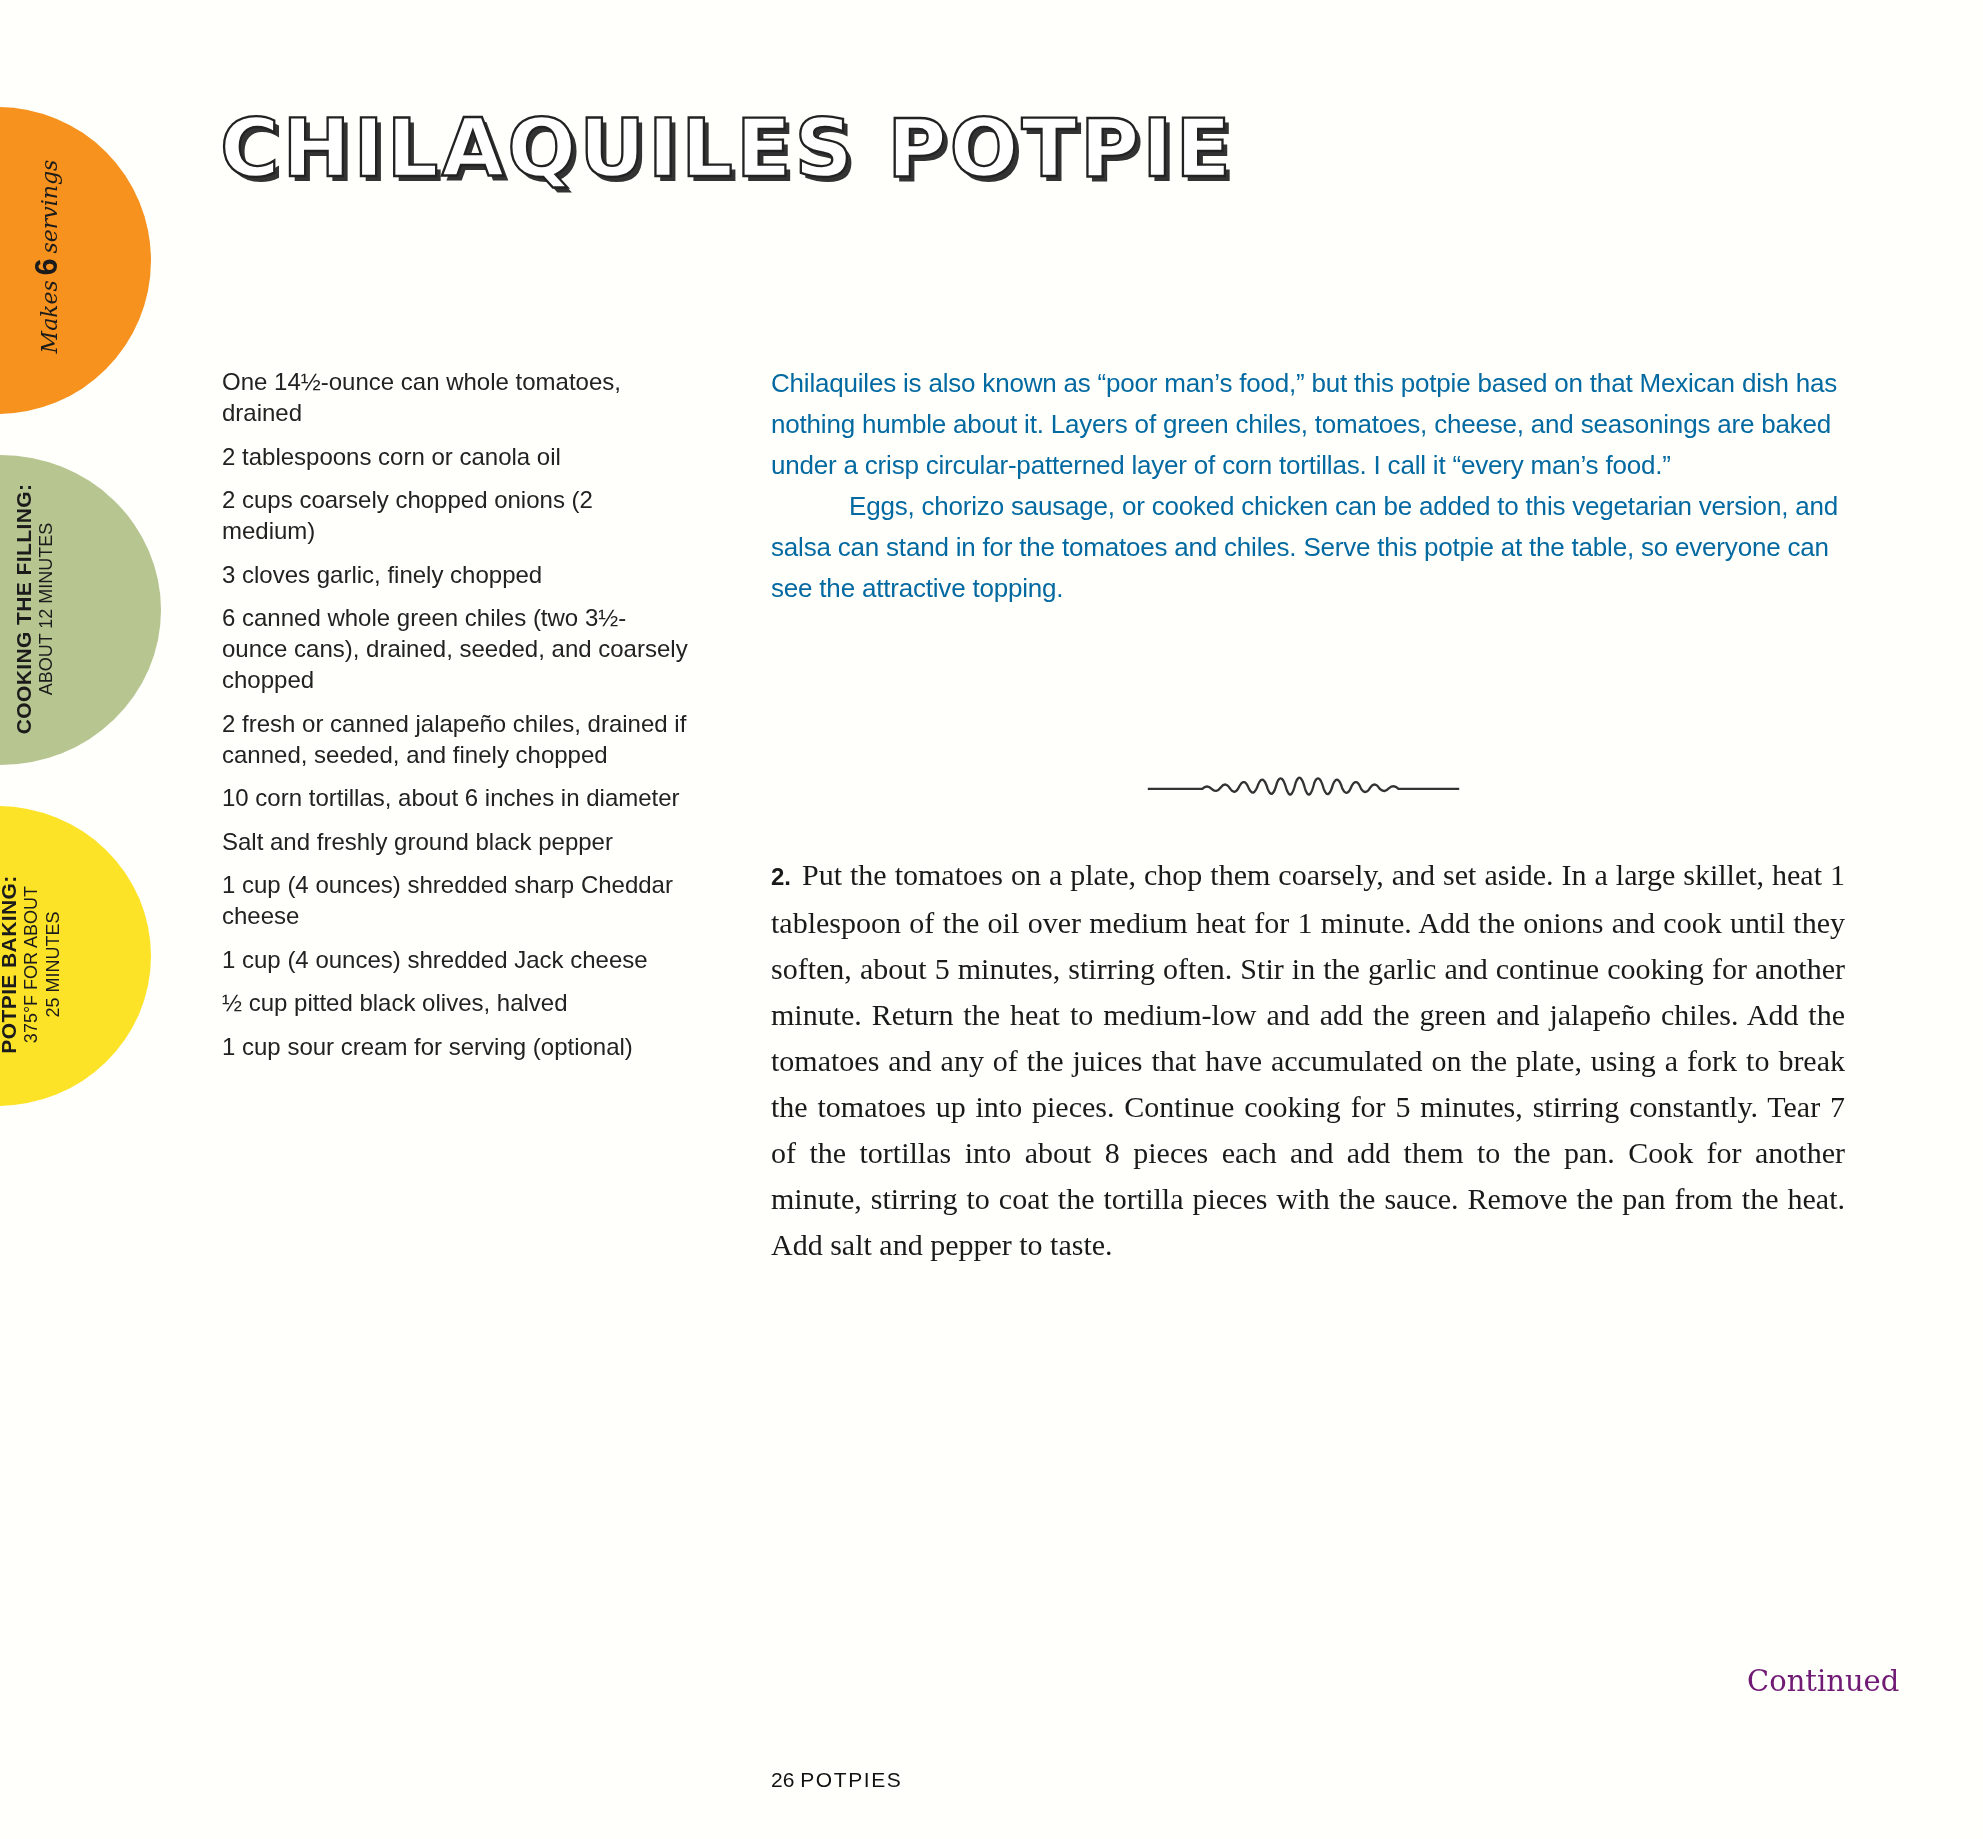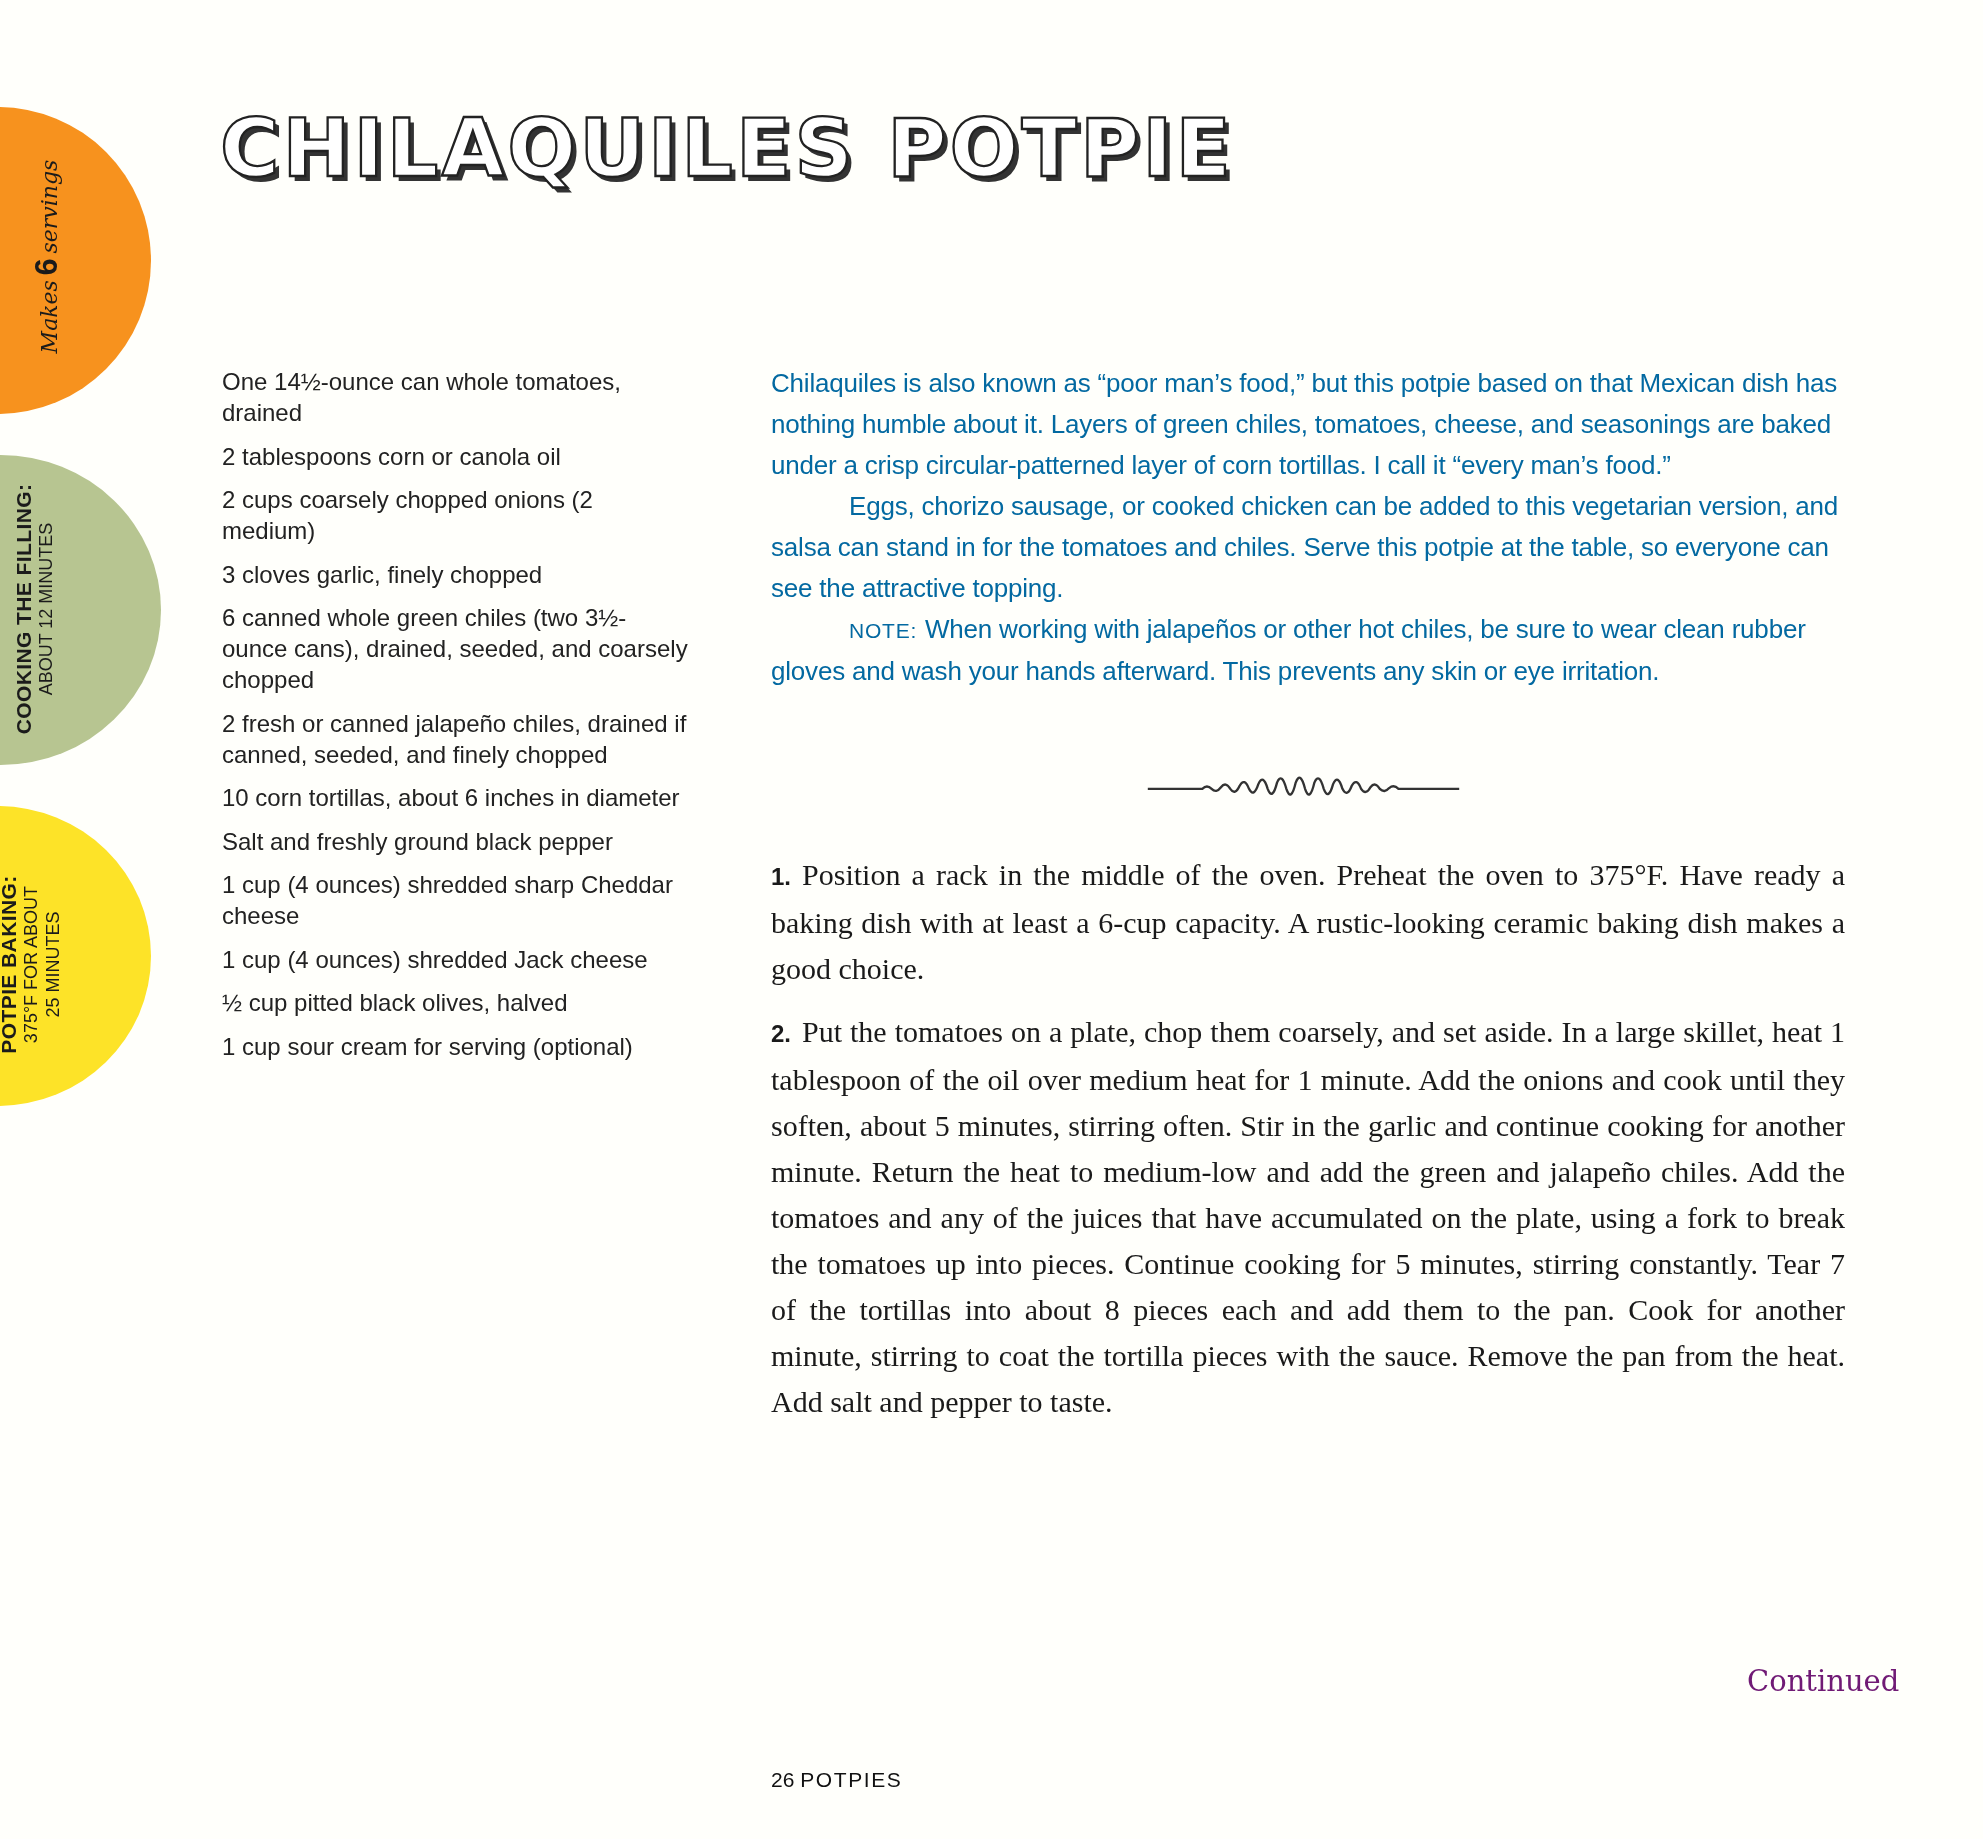--- a/index.html
+++ b/index.html
@@ -161,29 +161,27 @@
   <li>Salt and freshly ground black pepper</li>
   <li>1 cup (4 ounces) shredded sharp Cheddar cheese</li>
   <li>1 cup (4 ounces) shredded Jack cheese</li>
   <li>½ cup pitted black olives, halved</li>
   <li>1 cup sour cream for serving (optional)</li>
 </ul>
 
 <div class="intro">
   <p>Chilaquiles is also known as “poor man’s food,” but this potpie based on that Mexican dish has nothing humble about it. Layers of green chiles, tomatoes, cheese, and seasonings are baked under a crisp circular-patterned layer of corn tortillas. I call it “every man’s food.”</p>
   <p class="indent">Eggs, chorizo sausage, or cooked chicken can be added to this vegetarian version, and salsa can stand in for the tomatoes and chiles. Serve this potpie at the table, so everyone can see the attractive topping.</p>
-  <p class="indent"><span class="note-label">NOTE:</span><span>When working with jalapeños or other hot chiles, be sure to wear clean rubber gloves and wash your hands afterward. This prevents any skin or eye irritation.</span></p>
 </div>
 
 <svg class="squiggle" viewBox="0 0 420 50">
   <path d="M10 28 L80 28 Q86 22 92 28 Q98 34 104 26 Q110 18 116 28 Q122 37 128 24 Q134 13 140 28 Q146 40 152 22 Q158 8 164 28 Q170 44 176 20 Q182 6 188 28 Q194 46 200 20 Q206 4 212 28 Q218 46 224 20 Q230 6 236 28 Q242 44 248 22 Q254 8 260 28 Q266 40 272 24 Q278 13 284 28 Q290 37 296 26 Q302 18 308 28 Q314 34 320 27 Q326 22 332 28 L410 28" fill="none" stroke="#333" stroke-width="3"></path>
 </svg>
 
 <div class="steps">
-  <p><span class="step-num">1.</span><span>Position a rack in the middle of the oven. Preheat the oven to 375°F. Have ready a baking dish with at least a 6-cup capacity. A rustic-looking ceramic baking dish makes a good choice.</span></p>
   <p><span class="step-num">2.</span><span>Put the tomatoes on a plate, chop them coarsely, and set aside. In a large skillet, heat 1 tablespoon of the oil over medium heat for 1 minute. Add the onions and cook until they soften, about 5 minutes, stirring often. Stir in the garlic and continue cooking for another minute. Return the heat to medium-low and add the green and jalapeño chiles. Add the tomatoes and any of the juices that have accumulated on the plate, using a fork to break the tomatoes up into pieces. Continue cooking for 5 minutes, stirring constantly. Tear 7 of the tortillas into about 8 pieces each and add them to the pan. Cook for another minute, stirring to coat the tortilla pieces with the sauce. Remove the pan from the heat. Add salt and pepper to taste.</span></p>
 </div>
 
 <div class="continued">Continued</div>
 
 <div class="footer">
   <span class="page-num">26</span>
   <span class="section">POTPIES</span>
 </div>
 

